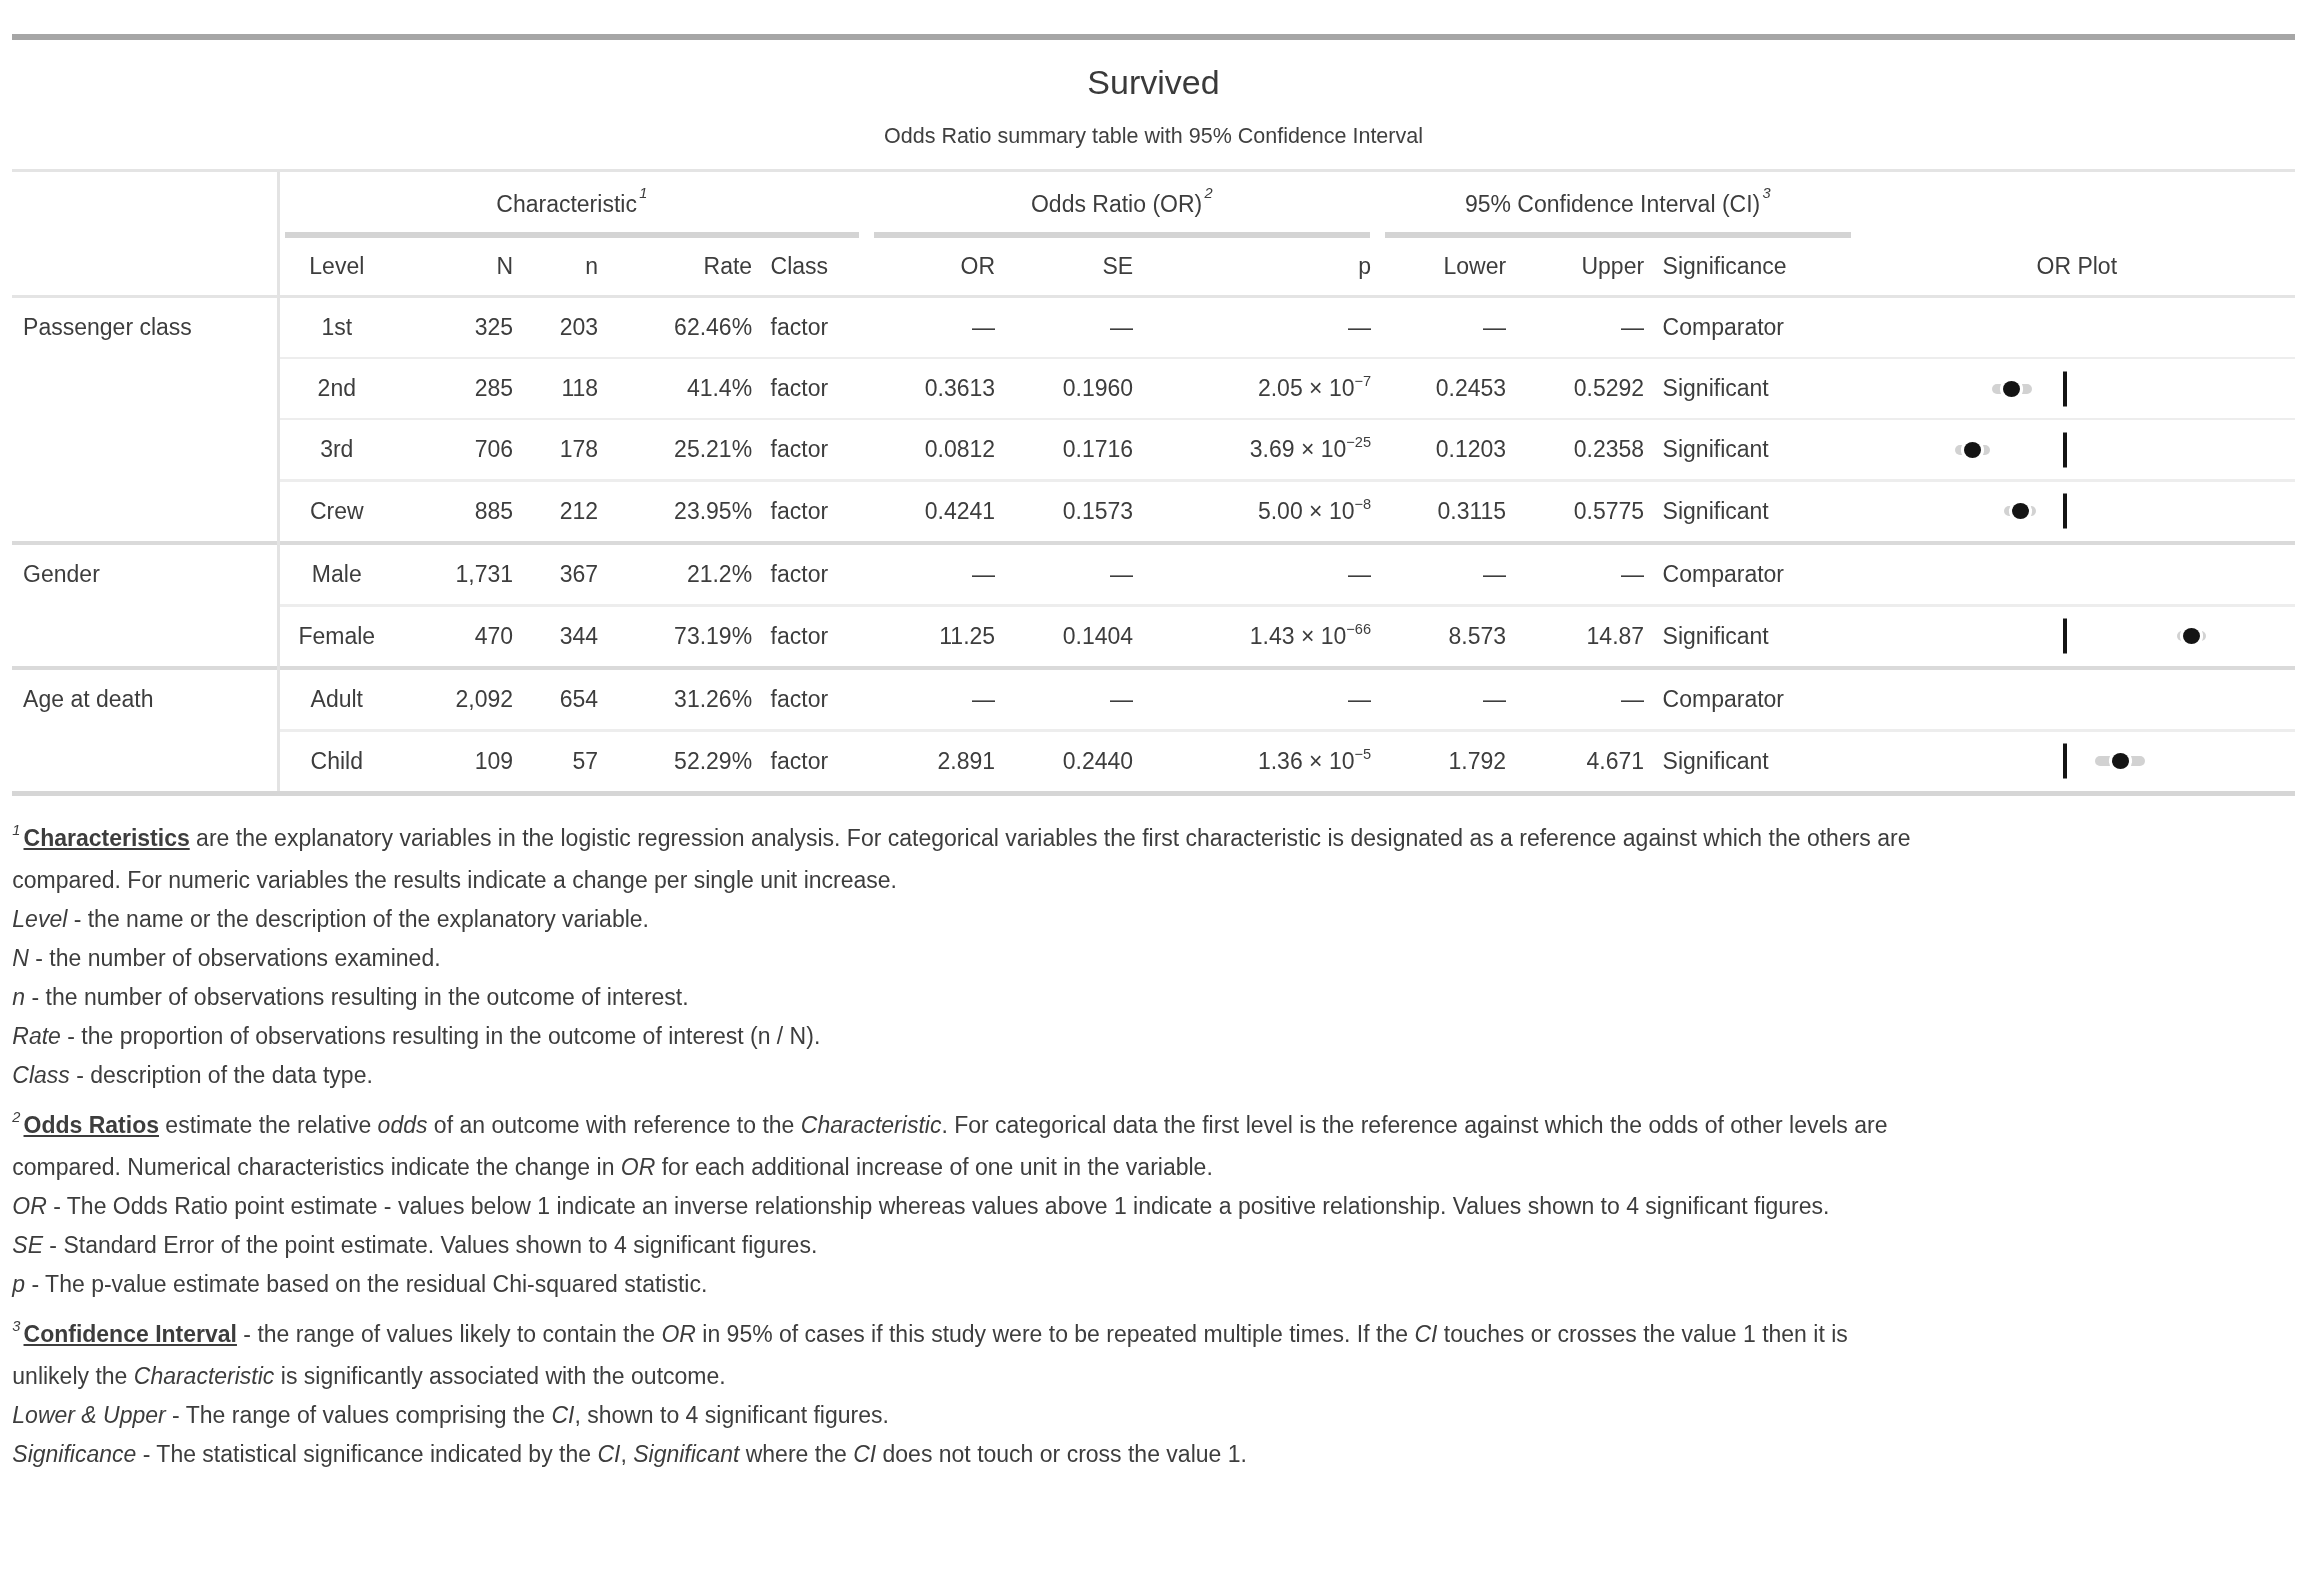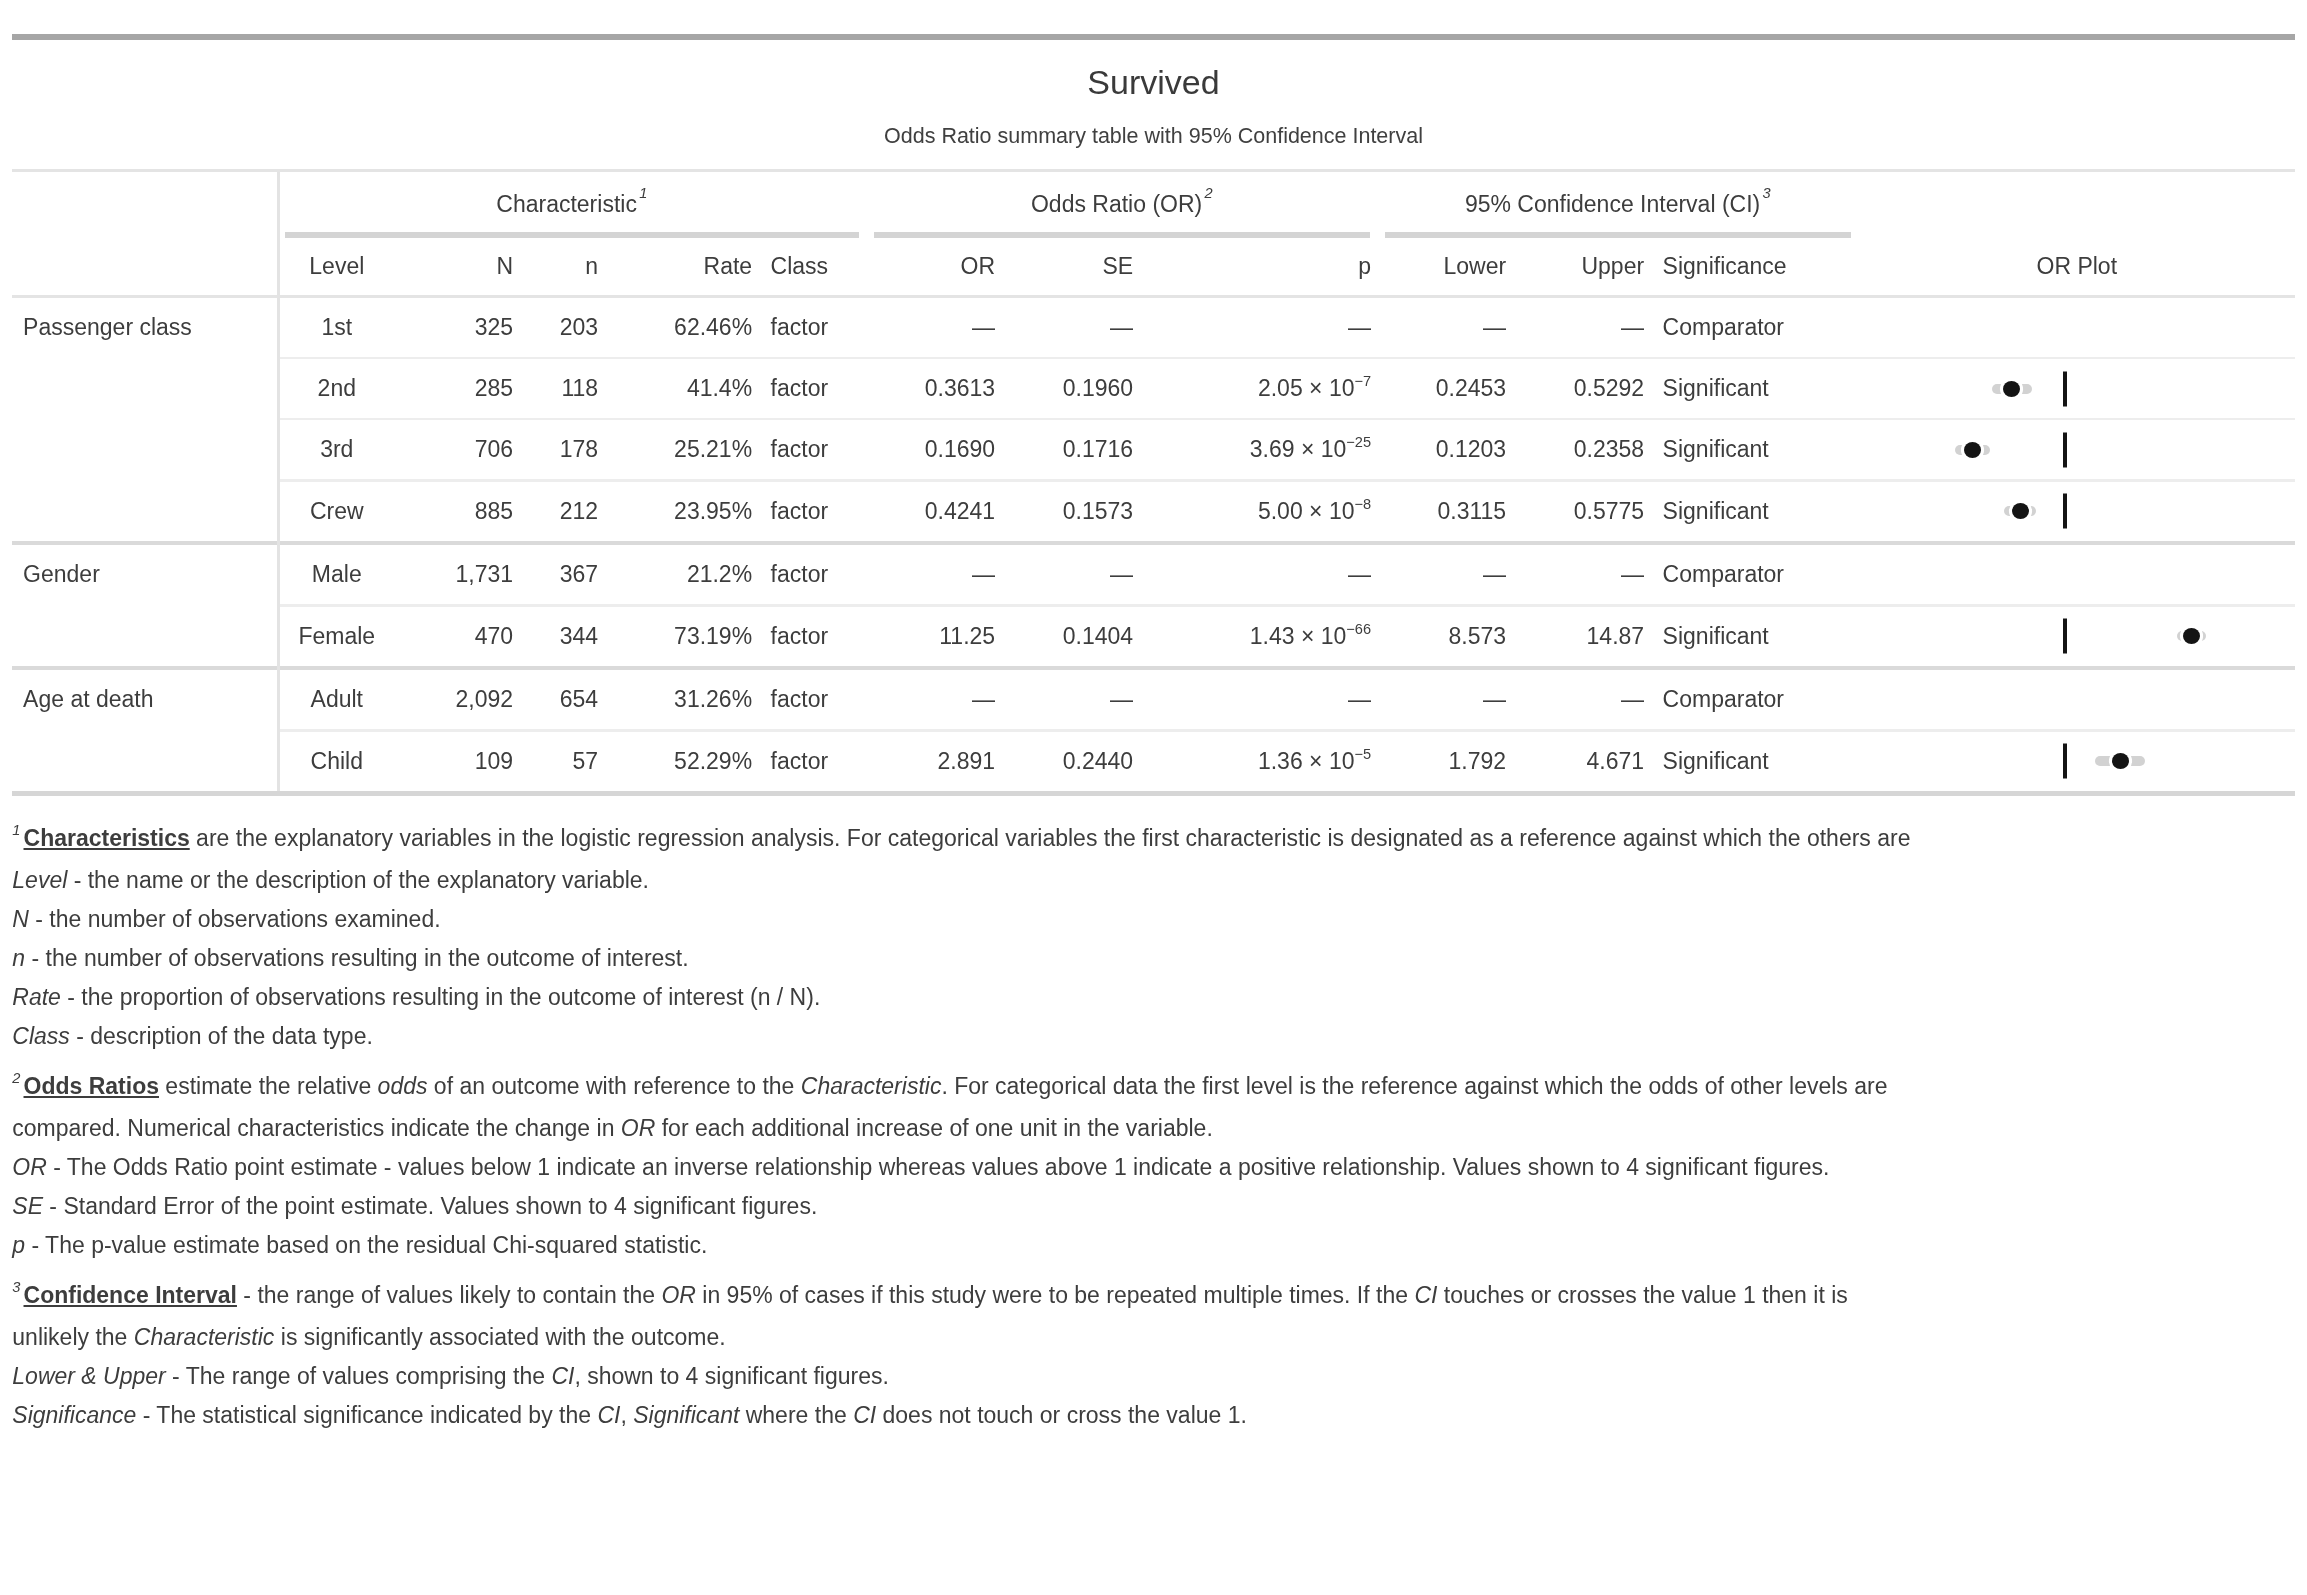--- a/index.html
+++ b/index.html
@@ -119,21 +119,21 @@
         </div>
       </div>
       <div class="sep-in"></div>
       <div class="grow drow">
         <div class="cell gl"></div>
         <div class="cell c">3rd</div>
         <div class="cell r">706</div>
         <div class="cell r">178</div>
         <div class="cell r">25.21%</div>
         <div class="cell l">factor</div>
-        <div class="cell r">0.1690</div>
+        <div class="cell r">0.0812</div>
         <div class="cell r">0.1716</div>
         <div class="cell r">3.69 × 10<span class="psup">−25</span></div>
         <div class="cell r">0.1203</div>
         <div class="cell r">0.2358</div>
         <div class="cell l">Significant</div>
         <div class="cell plot">
           <div class="refline"></div>
           <div class="cibar" style="left: 97px; width: 35px;"></div>
           <div class="ordot" style="left: 106px;"></div>
         </div>
@@ -229,20 +229,21 @@
           <div class="cibar" style="left: 237px; width: 50px;"></div>
           <div class="ordot" style="left: 254px;"></div>
         </div>
       </div>
       <div class="tbl-bottom"></div>
       <div class="vdiv"></div>
     </div>
   <div class="footnotes" id="footnotes">
       <div class="fn">
         <div class="fn-line"><span class="fsup">1</span><span class="b">Characteristics</span><span> are the explanatory variables in the logistic regression analysis. For categorical variables the first characteristic is designated as a reference against which the others are</span></div>
+        <div class="fn-line"><span>compared. For numeric variables the results indicate a change per single unit increase.</span></div>
         <div class="fn-line"><span class="i">Level</span><span> - the name or the description of the explanatory variable.</span></div>
         <div class="fn-line"><span class="i">N</span><span> - the number of observations examined.</span></div>
         <div class="fn-line"><span class="i">n</span><span> - the number of observations resulting in the outcome of interest.</span></div>
         <div class="fn-line"><span class="i">Rate</span><span> - the proportion of observations resulting in the outcome of interest (n / N).</span></div>
         <div class="fn-line"><span class="i">Class</span><span> - description of the data type.</span></div>
       </div>
       <div class="fn">
         <div class="fn-line"><span class="fsup">2</span><span class="b">Odds Ratios</span><span> estimate the relative </span><span class="i">odds</span><span> of an outcome with reference to the </span><span class="i">Characteristic</span><span>. For categorical data the first level is the reference against which the odds of other levels are</span></div>
         <div class="fn-line"><span>compared. Numerical characteristics indicate the change in </span><span class="i">OR</span><span> for each additional increase of one unit in the variable.</span></div>
         <div class="fn-line"><span class="i">OR</span><span> - The Odds Ratio point estimate - values below 1 indicate an inverse relationship whereas values above 1 indicate a positive relationship. Values shown to 4 significant figures.</span></div>

